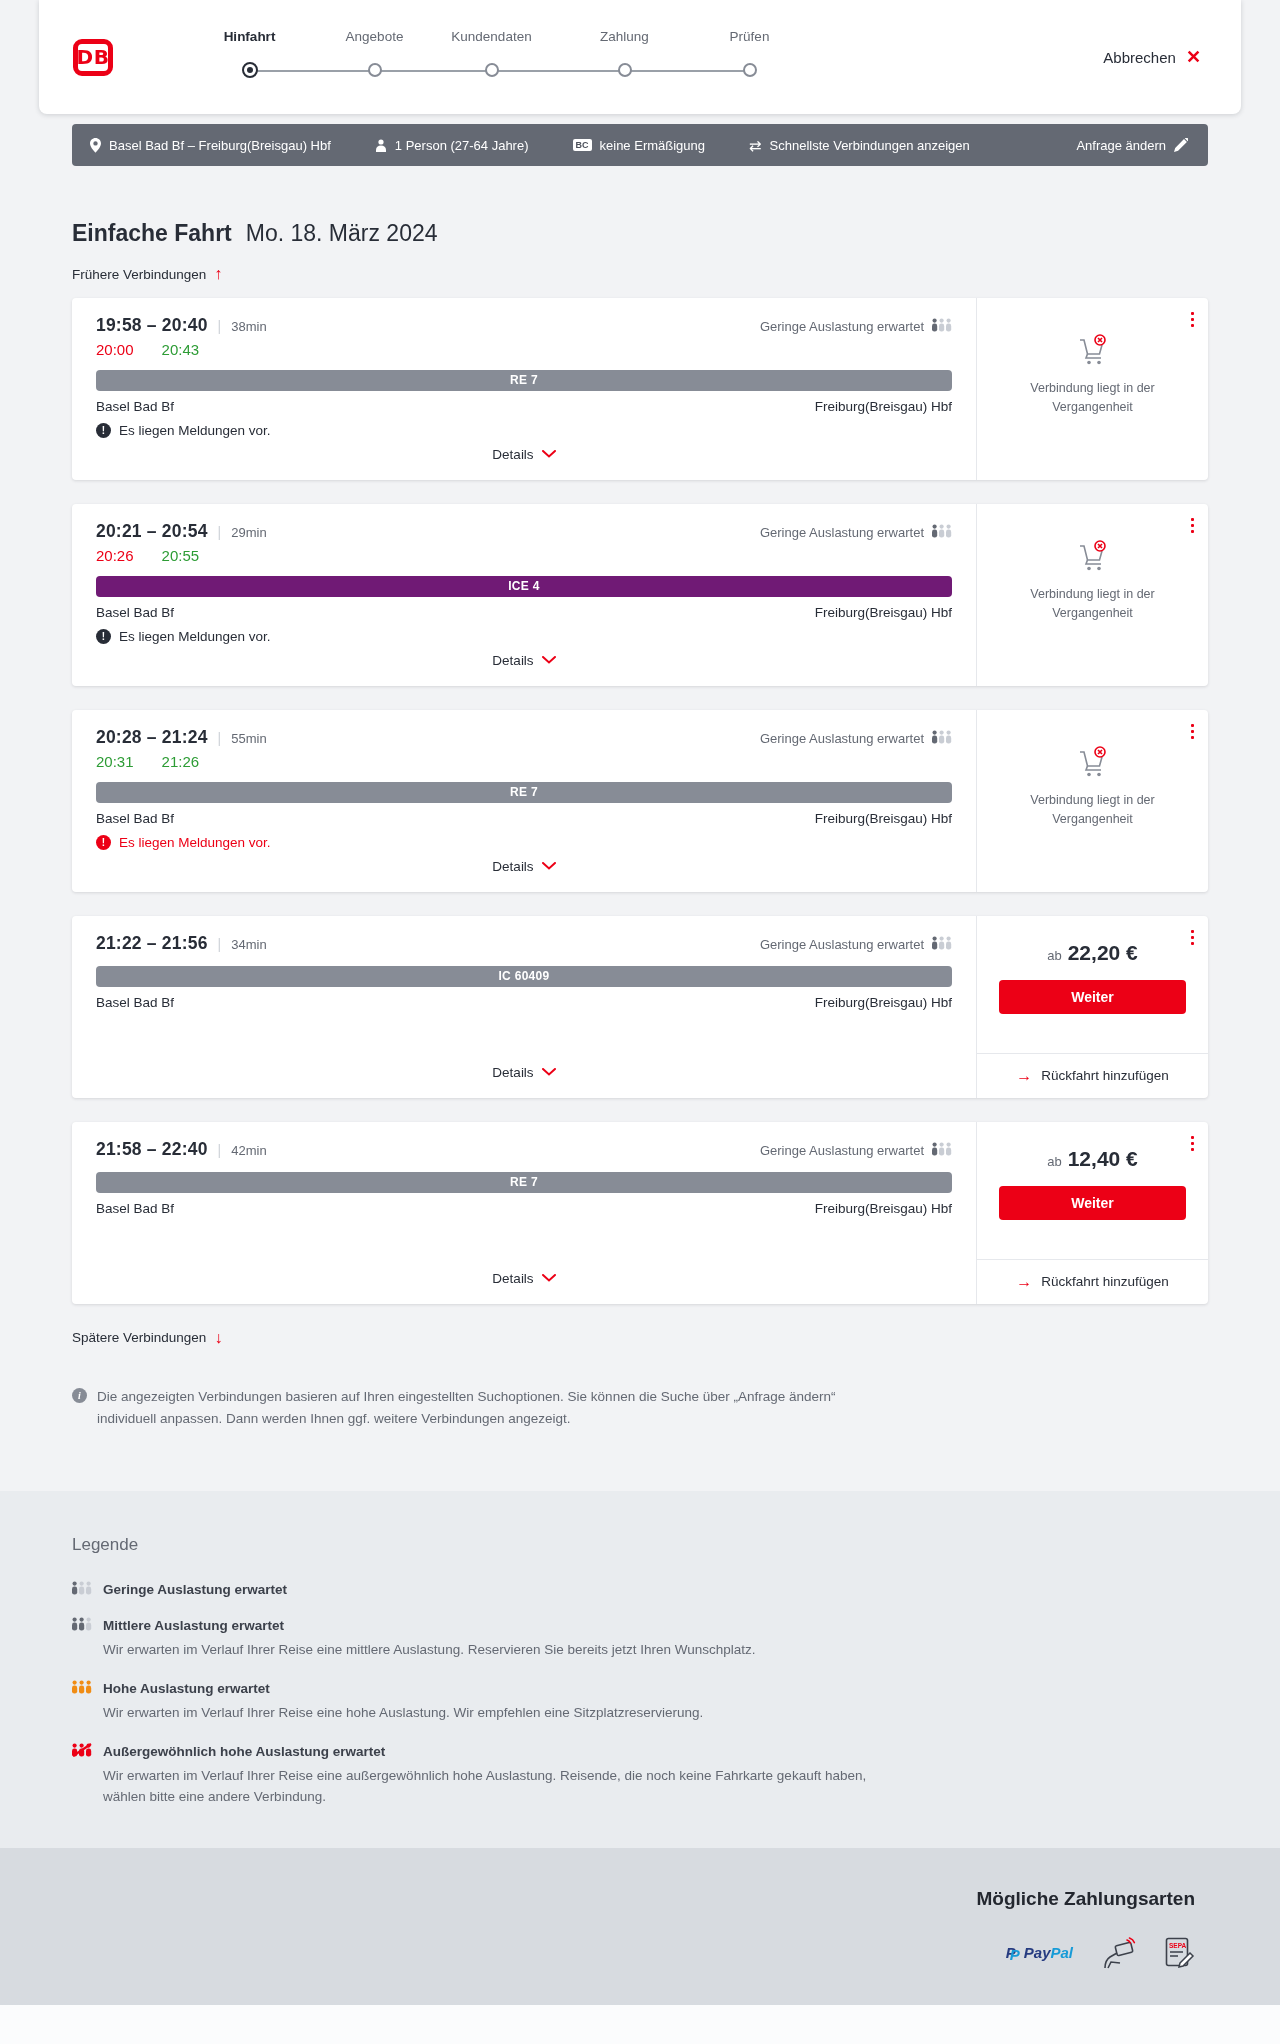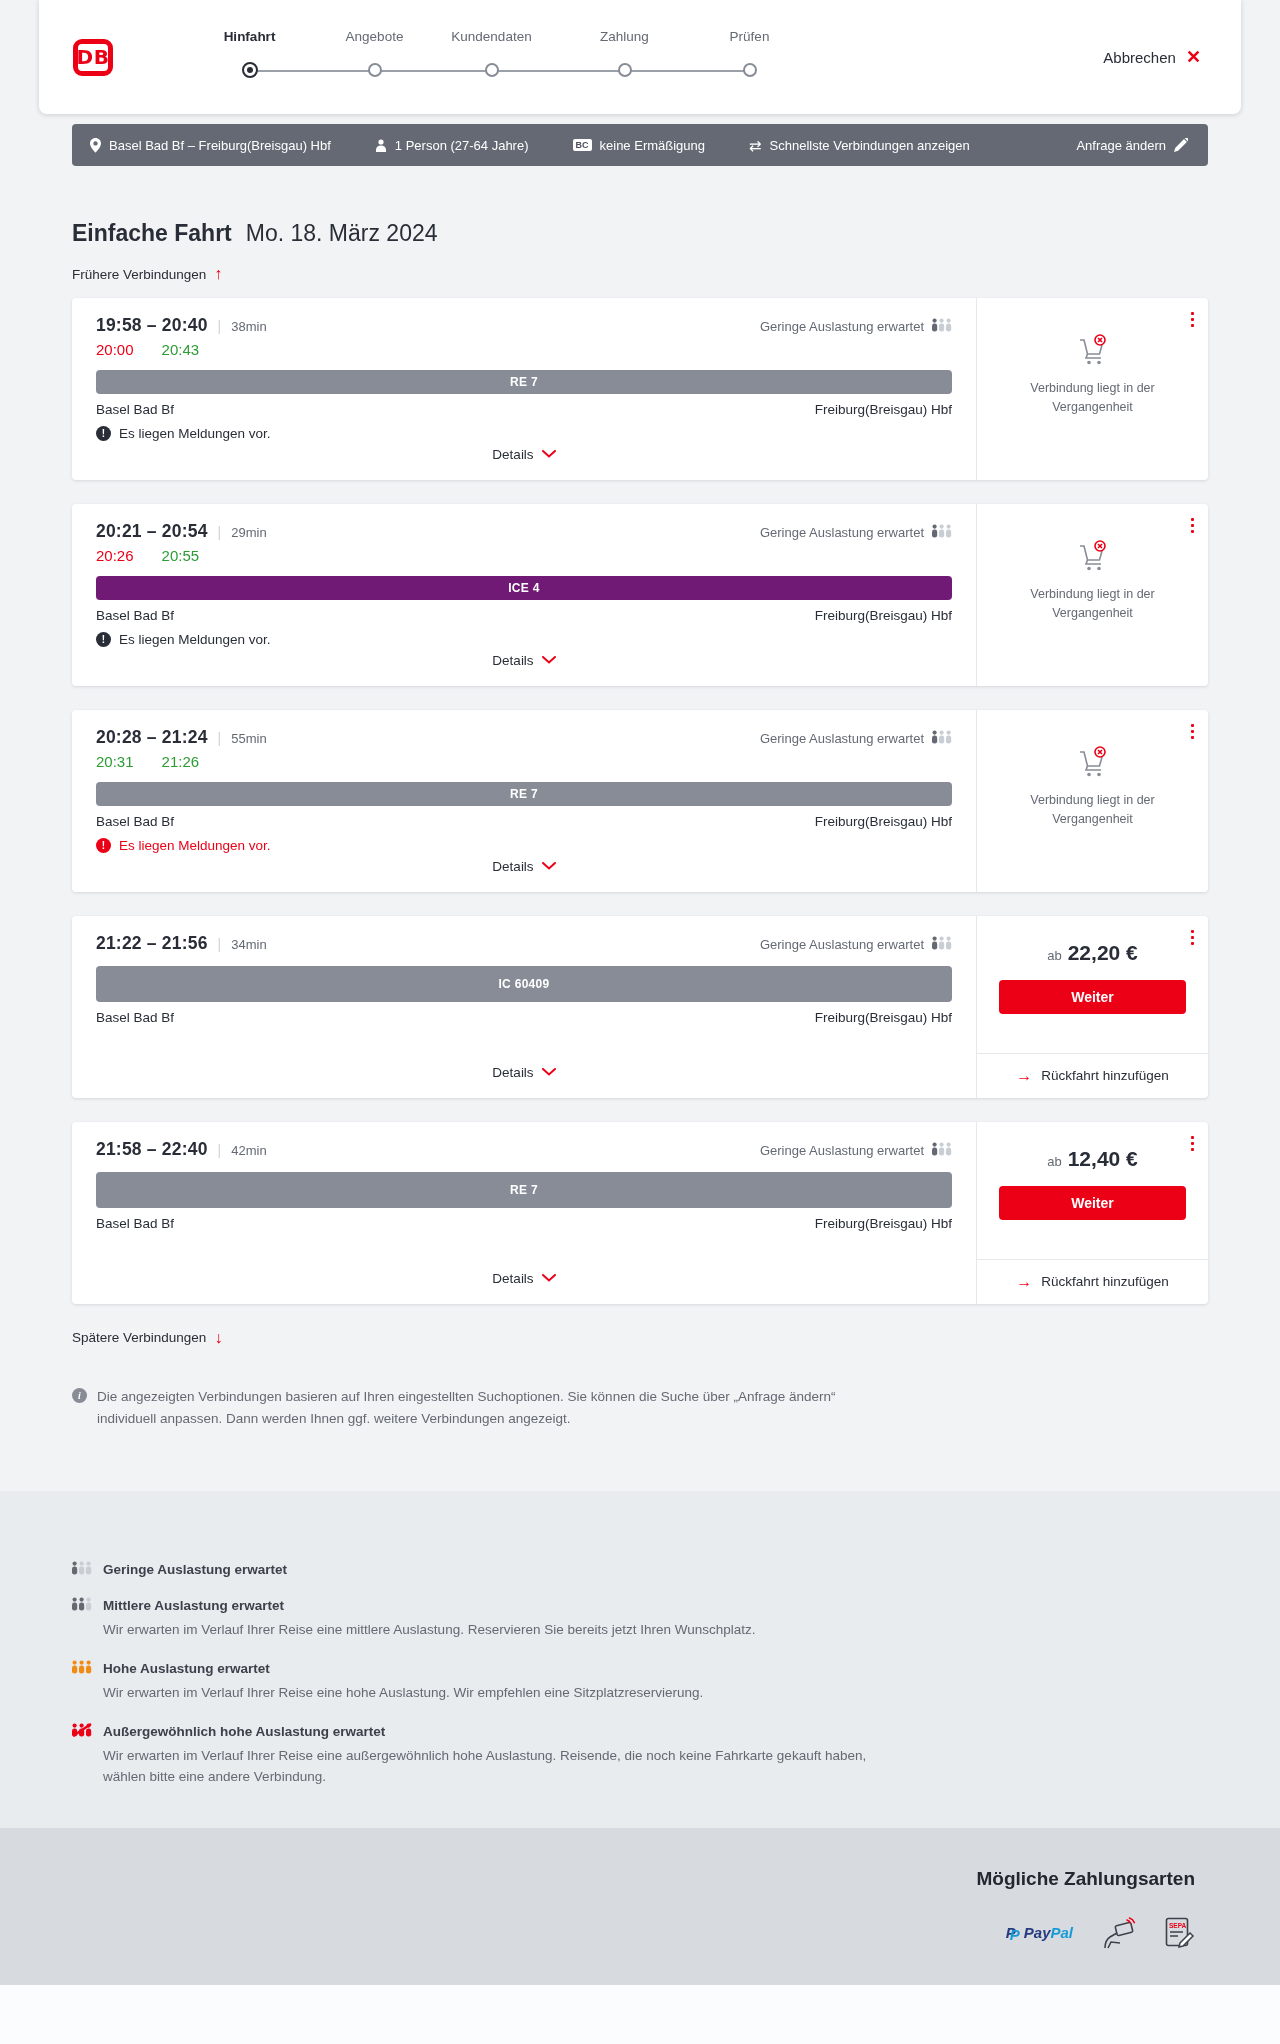--- a/index.html
+++ b/index.html
@@ -76,21 +76,21 @@
   .card-left { flex:1; padding:17px 24px 12px; display:flex; flex-direction:column; }
   .row-top { display:flex; align-items:baseline; }
   .time { font-size:17.5px; font-weight:800; letter-spacing:.2px; }
   .tsep { color:#cfd3d9; margin:0 10px; font-size:14px; }
   .duration { font-size:13px; color:#646973; }
   .occupancy { margin-left:auto; display:flex; align-items:center; gap:8px; font-size:13px; color:#646973; }
   .delays { margin-top:5px; font-size:15px; display:flex; gap:28px; }
   .delay.late { color:#ec0016; }
   .delay.ontime { color:#2d9c35; }
   .train-bar {
-    margin-top:12px; height:36px; border-radius:4px; background:#878c96;
+    margin-top:12px; height:21px; border-radius:4px; background:#878c96;
     color:#fff; font-weight:700; font-size:12px; letter-spacing:.3px;
     display:flex; align-items:center; justify-content:center;
   }
   .train-bar.ice { background:#701a75; }
   .stations { margin-top:8px; display:flex; justify-content:space-between; font-size:13.5px;align-items:flex-end; }
   .notice { margin-top:9px; display:flex; align-items:center; gap:8px; font-size:13.5px; color:#282d37; }
   .notice-icon {
     width:15px; height:15px; border-radius:50%; background:#282d37; color:#fff;
     font-size:10px; font-weight:800; display:flex; align-items:center; justify-content:center; flex:none;
   }
@@ -513,20 +513,21 @@
     <span class="red-arrow">↓</span>
   </button>
 
   <div class="info">
     <span class="info-icon">i</span>
     <p class="info-text" style="margin:0">Die angezeigten Verbindungen basieren auf Ihren eingestellten Suchoptionen. Sie können die Suche über „Anfrage ändern“ individuell anpassen. Dann werden Ihnen ggf. weitere Verbindungen angezeigt.</p>
   </div>
 </main>
 
 <section class="legend-section">
+  <h2 class="legend-title">Legende</h2>
   <div class="legend-items" id="legend-items">
   <div class="legend-item">
     <div class="legend-head">
       <span class="legend-icon"><svg width="20" height="14" viewBox="0 0 20 14">
               <circle cx="2.6" cy="2.6" r="2.1" fill="#646973"></circle>
               <rect x="0" y="5.6" width="5.2" height="8" rx="2.4" fill="#646973"></rect>
               <circle cx="9.6" cy="2.6" r="2.1" fill="#c9cdd4"></circle>
               <rect x="7" y="5.6" width="5.2" height="8" rx="2.4" fill="#c9cdd4"></rect>
               <circle cx="16.6" cy="2.6" r="2.1" fill="#c9cdd4"></circle>
               <rect x="14" y="5.6" width="5.2" height="8" rx="2.4" fill="#c9cdd4"></rect>

